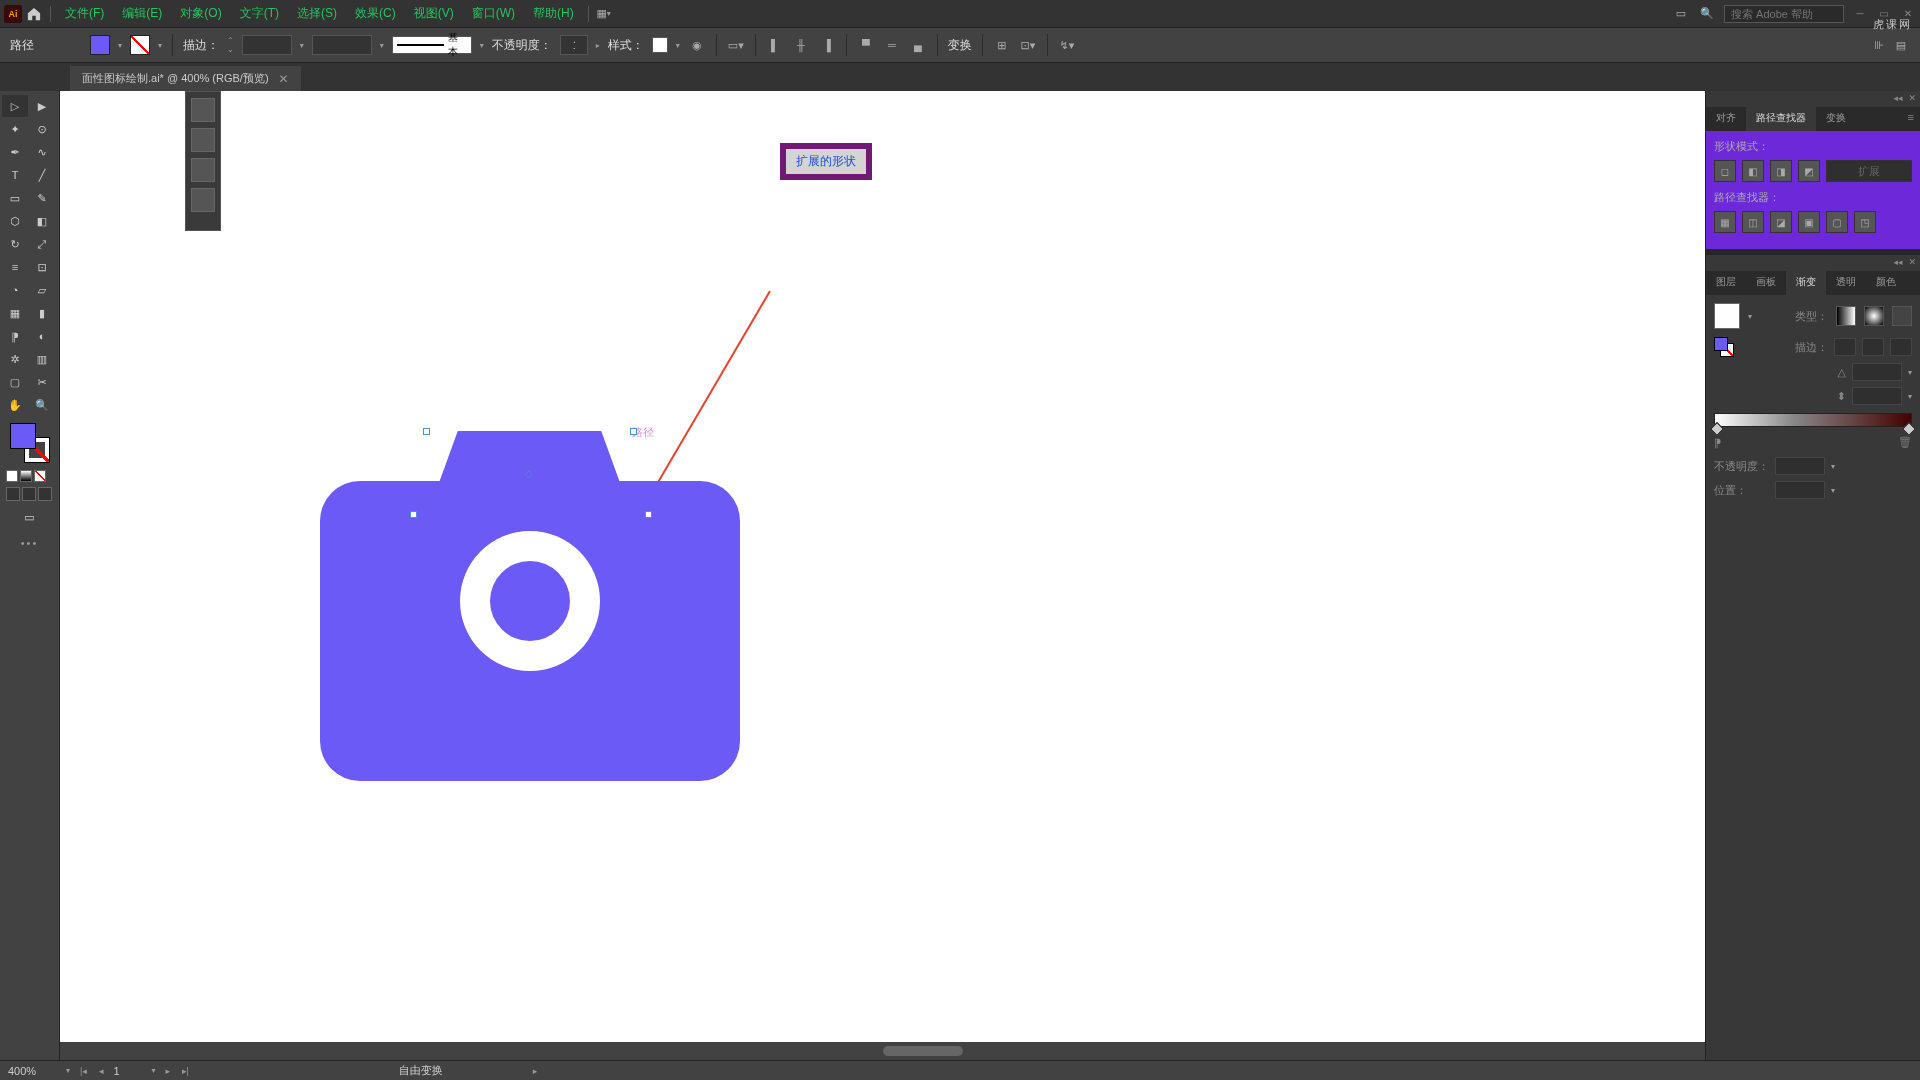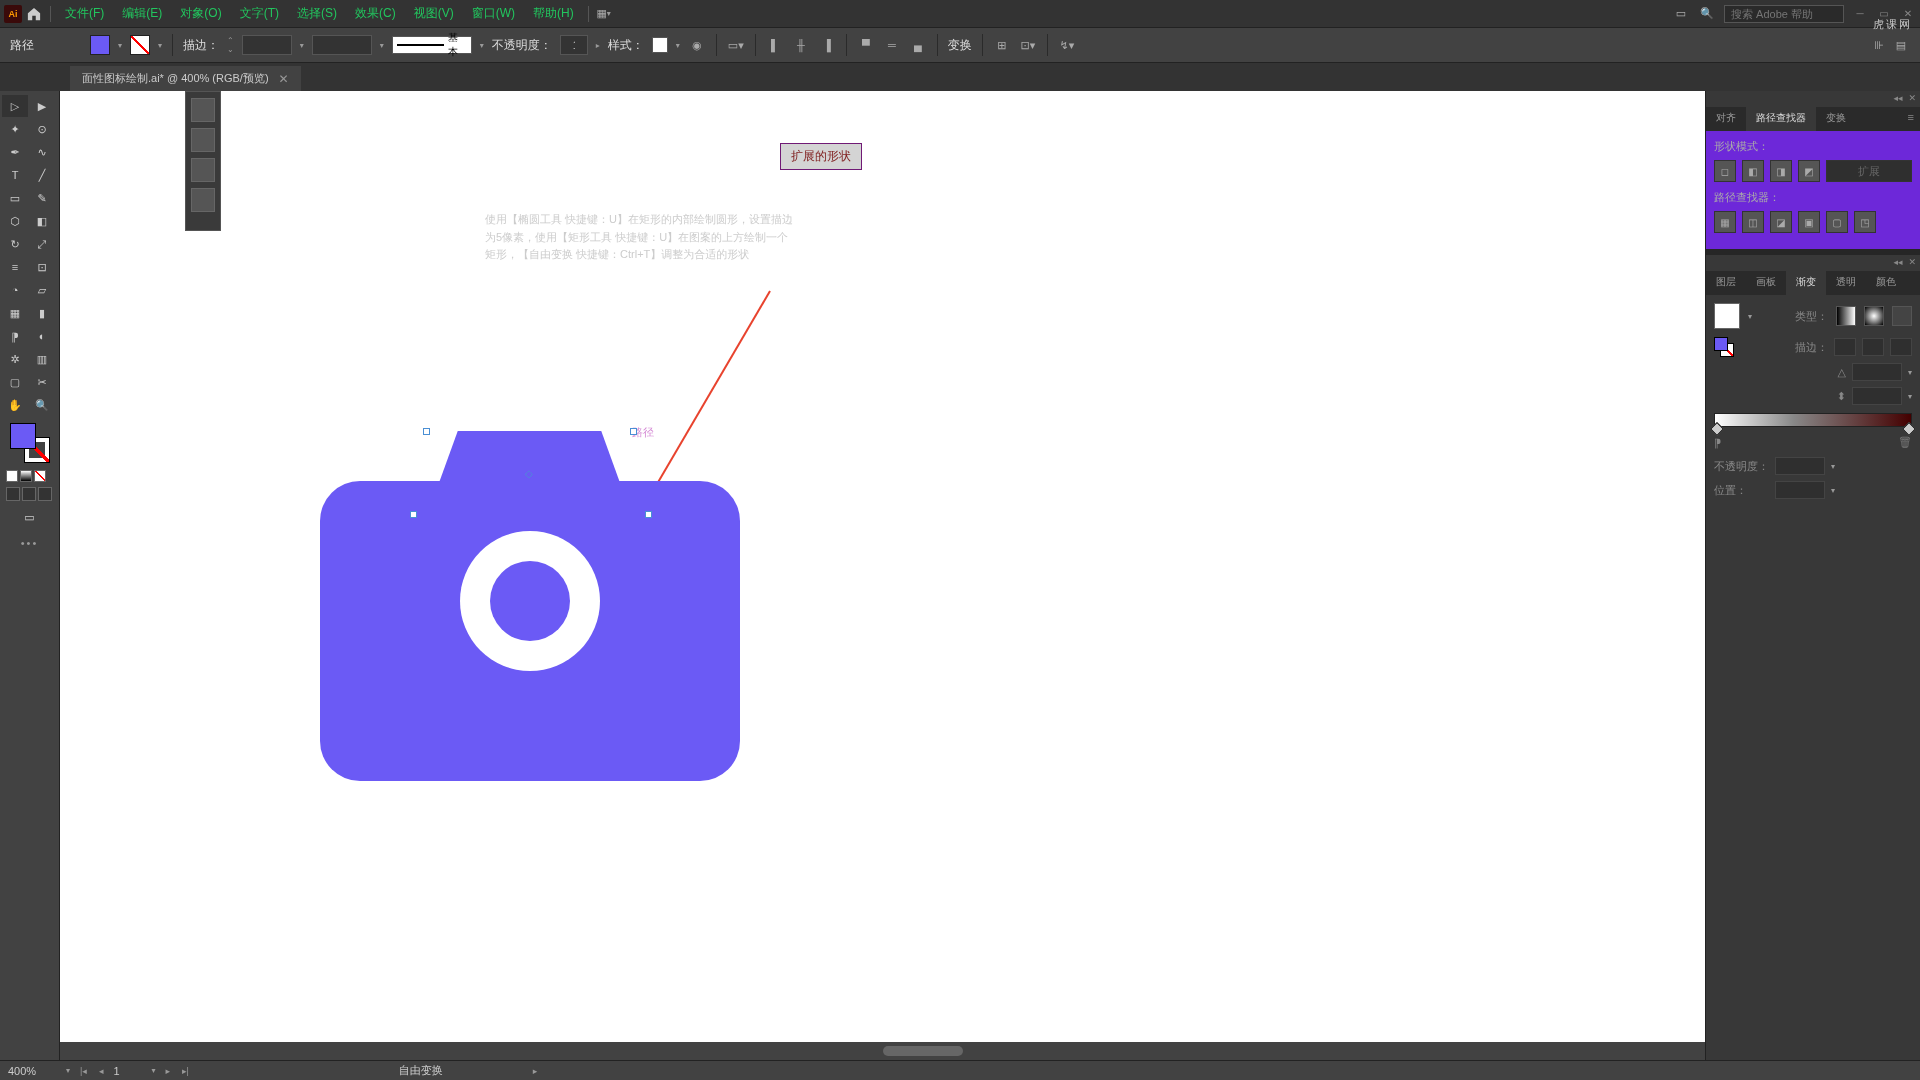--- a/index.html
+++ b/index.html
@@ -48,21 +48,21 @@
 .mini-swatches{display:flex;gap:2px;justify-content:flex-start;padding-left:4px}
 .mini-sw{width:12px;height:12px;border:1px solid #666}
 .screen-btns{display:flex;gap:2px;padding-left:4px;margin-top:4px}
 .screen-btn{width:14px;height:14px;border:1px solid #666;background:#333}
 
 .canvas-area{flex:1;background:#262626;position:relative;overflow:hidden}
 .artboard{position:absolute;left:0;top:0;right:0;bottom:18px;background:#fff}
 .mini-thumb{position:absolute;left:125px;top:0;width:36px;height:140px;background:#3a3a3a;border:1px solid #555}
 .mini-thumb-inner{width:24px;height:24px;background:#555;margin:6px auto;border:1px solid #666}
 .camera-text{position:absolute;left:350px;top:-20px;font-size:60px;font-weight:bold;color:#e0e0e0;letter-spacing:10px}
-.expand-btn{position:absolute;left:720px;top:52px;background:#d4d4d4;color:#7f1d1d;padding:4px 10px;font-size:12px;border:1px solid #701a75;cursor:pointer}
+.expand-btn{position:absolute;left:720px;top:52px;background:#d4d4d4;color:#1d4ed8;padding:4px 10px;font-size:12px;border:6px solid #701a75;cursor:pointer}
 .instruction{position:absolute;left:425px;top:120px;color:#e8432e;font-size:18px;line-height:1.6;font-weight:500}
 .arrow-line{position:absolute;left:580px;top:195px;width:140px;height:220px;pointer-events:none}
 .label-path{position:absolute;left:572px;top:334px;color:#d48ad4;font-size:11px}
 
 .camera-icon{position:absolute;left:260px;top:340px}
 .cam-body{position:absolute;width:420px;height:300px;background:#6b5af5;border-radius:40px;top:50px}
 .cam-top{position:absolute;left:107px;top:0;width:205px;height:85px;background:#6b5af5;clip-path:polygon(15% 0,85% 0,100% 100%,0 100%)}
 .cam-lens-outer{position:absolute;left:140px;top:100px;width:140px;height:140px;background:#fff;border-radius:50%}
 .cam-lens-inner{position:absolute;left:170px;top:130px;width:80px;height:80px;background:#6b5af5;border-radius:50%}
 .handle{position:absolute;width:7px;height:7px;background:#fff;border:1px solid #4a8fd4}
@@ -281,25 +281,20 @@
 
   <div class="canvas-area">
     <div class="artboard">
       <div class="mini-thumb">
         <div class="mini-thumb-inner"></div>
         <div class="mini-thumb-inner"></div>
         <div class="mini-thumb-inner"></div>
         <div class="mini-thumb-inner"></div>
       </div>
       <button class="expand-btn">扩展的形状</button>
-      <div class="instruction">
-        <div>使用【椭圆工具 快捷键：U】在矩形的内部绘制圆形，设置描边</div>
-        <div>为5像素，使用【矩形工具 快捷键：U】在图案的上方绘制一个</div>
-        <div>矩形，【自由变换 快捷键：Ctrl+T】调整为合适的形状</div>
-      </div>
       <svg class="arrow-line" viewBox="0 0 140 220">
         <line x1="130" y1="5" x2="10" y2="210" stroke="#e8432e" stroke-width="2"></line>
         <polygon points="5,218 15,200 22,210" fill="#e8432e"></polygon>
       </svg>
       <div class="label-path">路径</div>
 
       <div class="camera-icon">
         <div class="cam-top"></div>
         <div class="cam-body"></div>
         <div class="cam-lens-outer"></div>

